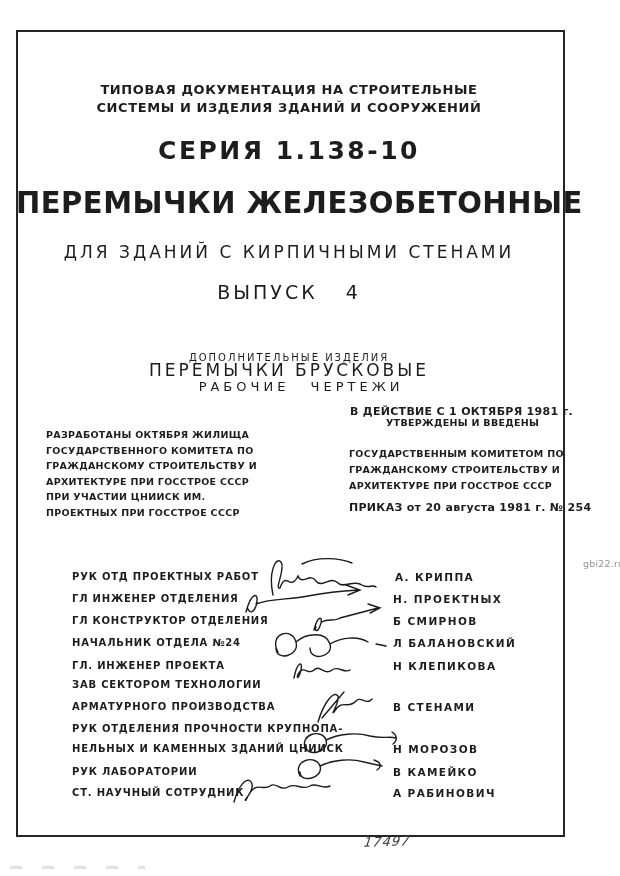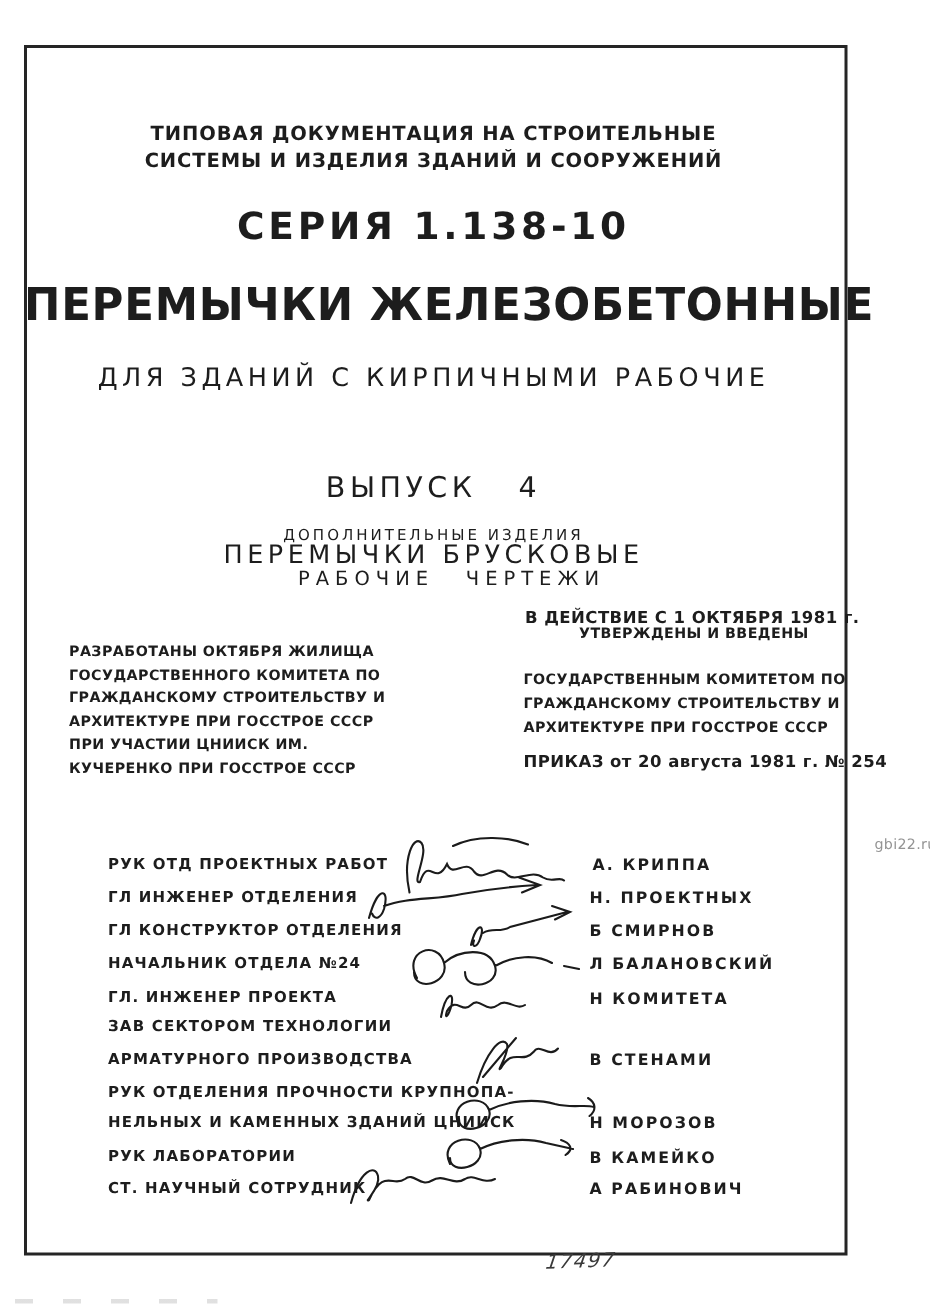--- a/index.html
+++ b/index.html
@@ -13,21 +13,21 @@
   .abs{position:absolute;white-space:nowrap;}
   .ctr{left:16px;width:546px;text-align:center;}
   .page-border{
     position:absolute;left:16px;top:30px;width:545px;height:803px;
     border:2px solid #252525;
   }
   .hdr{font-size:13px;font-weight:bold;letter-spacing:0.6px;}
   .series{font-size:25px;font-weight:bold;letter-spacing:2.5px;}
   .title{font-size:29px;font-weight:bold;letter-spacing:0.5px;transform:scaleY(1.04);}
   .subtitle{font-size:17px;letter-spacing:3px;}
-  .issue{font-size:19px;letter-spacing:3px;margin-top:33px;}
+  .issue{font-size:19px;letter-spacing:3px;}
   .issue .num{margin-left:28px;}
   .section{font-size:17px;letter-spacing:3px;margin-top:39px;}
   .subsection{font-size:10px;letter-spacing:2px;}
   .doctype{font-size:13px;letter-spacing:4px;word-spacing:13px;padding-left:12px;}
   .smallcol{font-size:9.5px;font-weight:bold;letter-spacing:0.3px;}
   .approved-strong{font-size:11px;font-weight:bold;letter-spacing:0.3px;}
   .sig-label{font-size:10px;font-weight:bold;letter-spacing:0.8px;}
   .sig-name{font-size:10.5px;font-weight:bold;letter-spacing:1.4px;}
   .inventory{
     font-size:13px;font-style:italic;color:#3a3a3a;
@@ -46,35 +46,35 @@
 
 <div>
 
   <div class="page-border"></div>
 
   <div class="abs ctr hdr" style="top:82px">ТИПОВАЯ ДОКУМЕНТАЦИЯ НА СТРОИТЕЛЬНЫЕ</div>
   <div class="abs ctr hdr" style="top:100px">СИСТЕМЫ И ИЗДЕЛИЯ ЗДАНИЙ И СООРУЖЕНИЙ</div>
 
   <div class="abs ctr series" style="top:136px">СЕРИЯ 1.138-10</div>
   <div class="abs ctr title" style="top:186px">ПЕРЕМЫЧКИ ЖЕЛЕЗОБЕТОННЫЕ</div>
-  <div class="abs ctr subtitle" style="top:242px">ДЛЯ ЗДАНИЙ С КИРПИЧНЫМИ РАБОЧИЕ</div>
+  <div class="abs ctr subtitle" style="top:242px">ДЛЯ ЗДАНИЙ С КИРПИЧНЫМИ СТЕНАМИ</div>
   <div class="abs ctr issue" style="top:281px">
     <span>ВЫПУСК</span><span class="num">4</span>
   </div>
   <div class="abs ctr section" style="top:321px">ПЕРЕМЫЧКИ БРУСКОВЫЕ</div>
   <div class="abs ctr subsection" style="top:352px">ДОПОЛНИТЕЛЬНЫЕ ИЗДЕЛИЯ</div>
   <div class="abs ctr doctype" style="top:379px">РАБОЧИЕ ЧЕРТЕЖИ</div>
 
   <div>
     <div class="abs smallcol" style="left:46px;top:429px">РАЗРАБОТАНЫ ОКТЯБРЯ ЖИЛИЩА</div>
     <div class="abs smallcol" style="left:46px;top:445px">ГОСУДАРСТВЕННОГО КОМИТЕТА ПО</div>
     <div class="abs smallcol" style="left:46px;top:460px">ГРАЖДАНСКОМУ СТРОИТЕЛЬСТВУ И</div>
     <div class="abs smallcol" style="left:46px;top:476px">АРХИТЕКТУРЕ ПРИ ГОССТРОЕ СССР</div>
     <div class="abs smallcol" style="left:46px;top:491px">ПРИ УЧАСТИИ ЦНИИСК ИМ.</div>
-    <div class="abs smallcol" style="left:46px;top:507px">КУЧЕРЕНКО ПРИ ГОССТРОЕ СССР</div>
+    <div class="abs smallcol" style="left:46px;top:507px">ПРОЕКТНЫХ ПРИ ГОССТРОЕ СССР</div>
   </div>
 
   <div>
     <div class="abs smallcol" style="left:386px;top:417px">УТВЕРЖДЕНЫ И ВВЕДЕНЫ</div>
     <div class="abs approved-strong" style="left:350px;top:405px">В ДЕЙСТВИЕ С 1 ОКТЯБРЯ 1981 г.</div>
     <div class="abs smallcol" style="left:349px;top:448px">ГОСУДАРСТВЕННЫМ КОМИТЕТОМ ПО</div>
     <div class="abs smallcol" style="left:349px;top:464px">ГРАЖДАНСКОМУ СТРОИТЕЛЬСТВУ И</div>
     <div class="abs smallcol" style="left:349px;top:480px">АРХИТЕКТУРЕ ПРИ ГОССТРОЕ СССР</div>
     <div class="abs approved-strong" style="left:349px;top:501px">ПРИКАЗ от 20 августа 1981 г. № 254</div>
   </div>
@@ -86,21 +86,21 @@
     <div class="abs sig-label" style="left:72px;top:593px">ГЛ ИНЖЕНЕР ОТДЕЛЕНИЯ</div>
     <div class="abs sig-name" style="left:393px;top:593px">Н. ПРОЕКТНЫХ</div>
 
     <div class="abs sig-label" style="left:72px;top:615px">ГЛ КОНСТРУКТОР ОТДЕЛЕНИЯ</div>
     <div class="abs sig-name" style="left:393px;top:615px">Б СМИРНОВ</div>
 
     <div class="abs sig-label" style="left:72px;top:637px">НАЧАЛЬНИК ОТДЕЛА №24</div>
     <div class="abs sig-name" style="left:393px;top:637px">Л БАЛАНОВСКИЙ</div>
 
     <div class="abs sig-label" style="left:72px;top:660px">ГЛ. ИНЖЕНЕР ПРОЕКТА</div>
-    <div class="abs sig-name" style="left:393px;top:660px">Н КОМИТЕТА</div>
+    <div class="abs sig-name" style="left:393px;top:660px">Н КЛЕПИКОВА</div>
 
     <div class="abs sig-label" style="left:72px;top:679px">ЗАВ СЕКТОРОМ ТЕХНОЛОГИИ</div>
 
     <div class="abs sig-label" style="left:72px;top:701px">АРМАТУРНОГО ПРОИЗВОДСТВА</div>
     <div class="abs sig-name" style="left:393px;top:701px">В СТЕНАМИ</div>
 
     <div class="abs sig-label" style="left:72px;top:723px">РУК ОТДЕЛЕНИЯ ПРОЧНОСТИ КРУПНОПА-</div>
 
     <div class="abs sig-label" style="left:72px;top:743px">НЕЛЬНЫХ И КАМЕННЫХ ЗДАНИЙ ЦНИИСК</div>
     <div class="abs sig-name" style="left:393px;top:743px">Н МОРОЗОВ</div>

